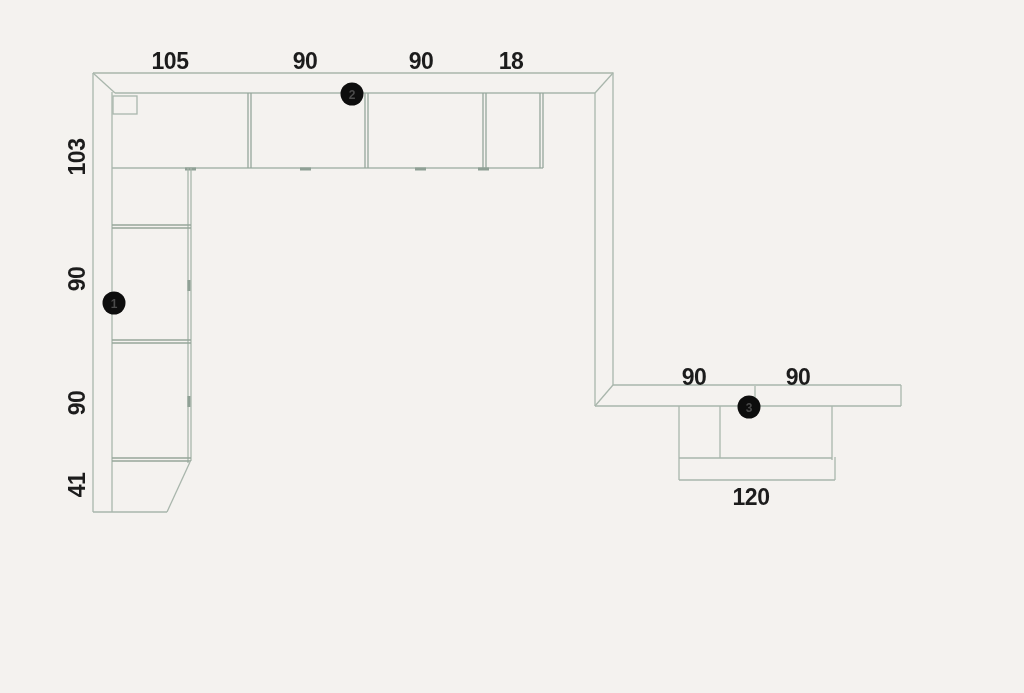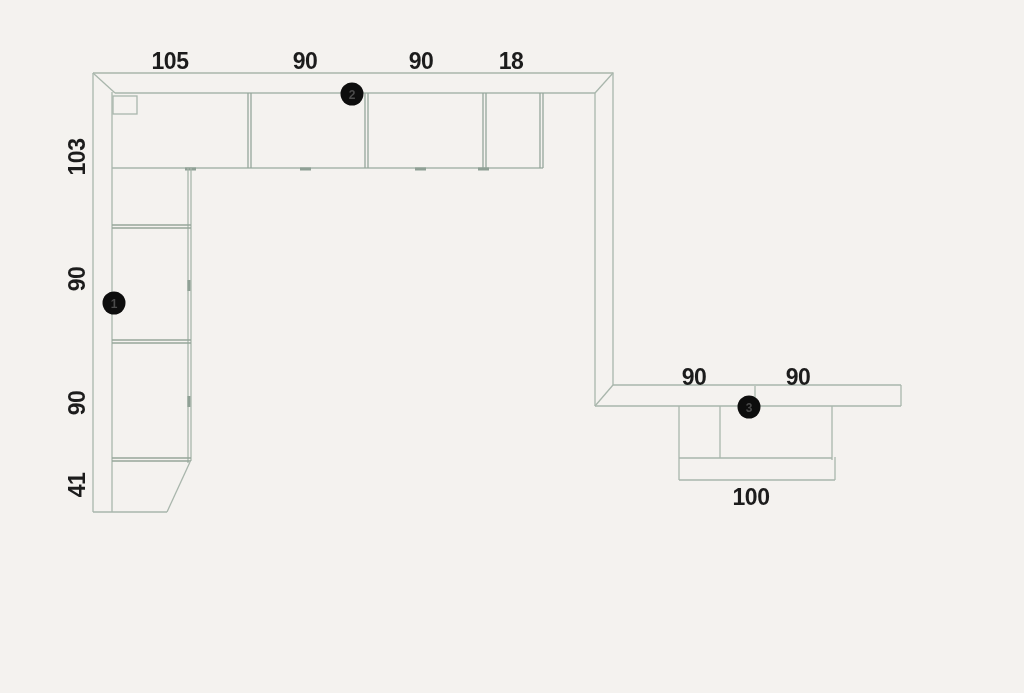--- a/index.html
+++ b/index.html
@@ -129,19 +129,19 @@
   <div class="dim" style="left:421px; top:61px;">90</div>
   <div class="dim" style="left:511px; top:61px;">18</div>
 
   <div class="dim vert" style="left:77px; top:157px;">103</div>
   <div class="dim vert" style="left:77px; top:279px;">90</div>
   <div class="dim vert" style="left:77px; top:403px;">90</div>
   <div class="dim vert" style="left:77px; top:485px;">41</div>
 
   <div class="dim" style="left:694px; top:377px;">90</div>
   <div class="dim" style="left:798px; top:377px;">90</div>
-  <div class="dim" style="left:751px; top:497px;">100</div>
+  <div class="dim" style="left:751px; top:497px;">120</div>
 
   <div class="marker" style="left:114px; top:303px;">1</div>
   <div class="marker" style="left:352px; top:94px;">2</div>
   <div class="marker" style="left:749px; top:407px;">3</div>
 
 </div>
 
 </body></html>

